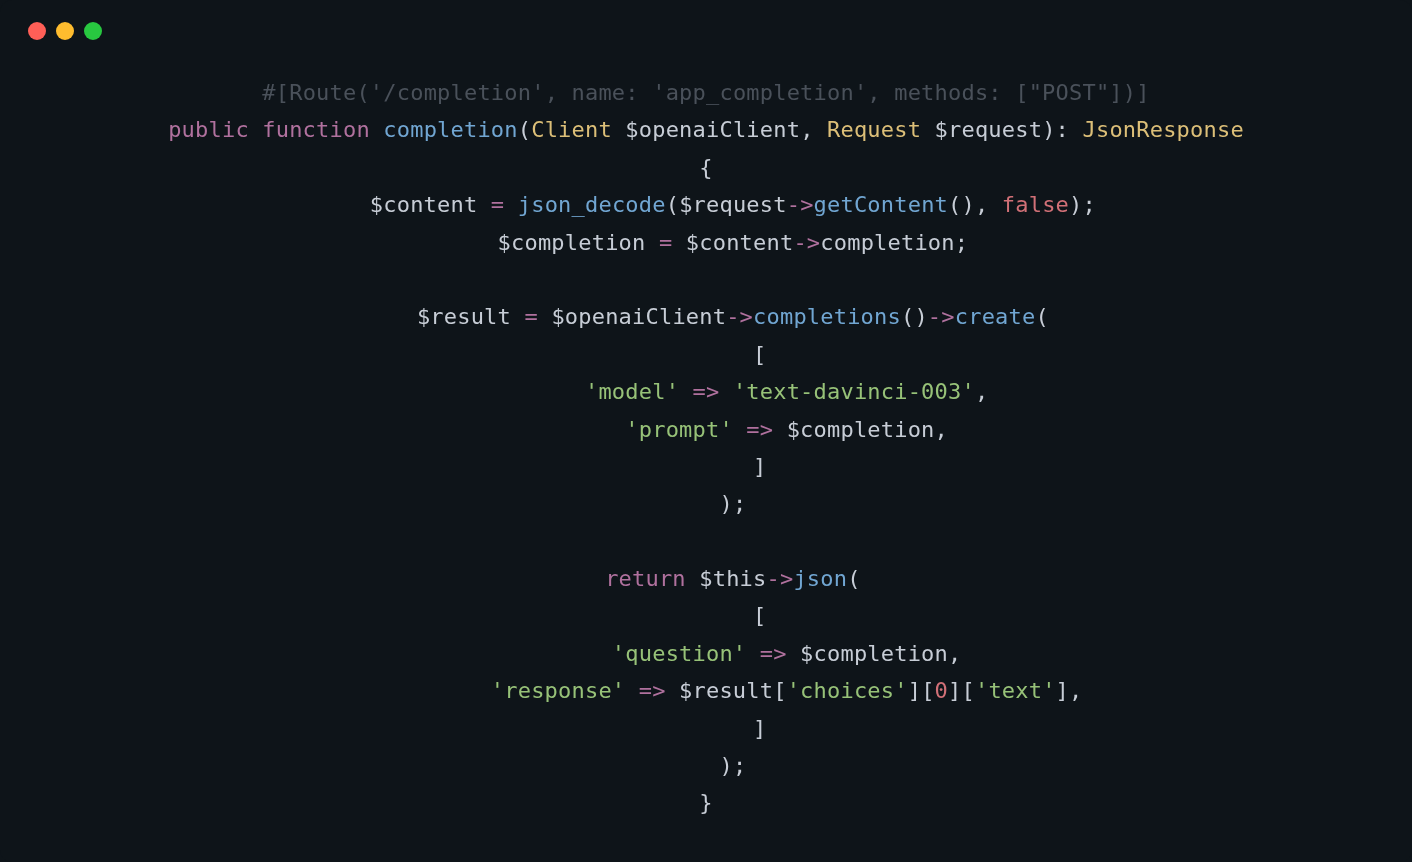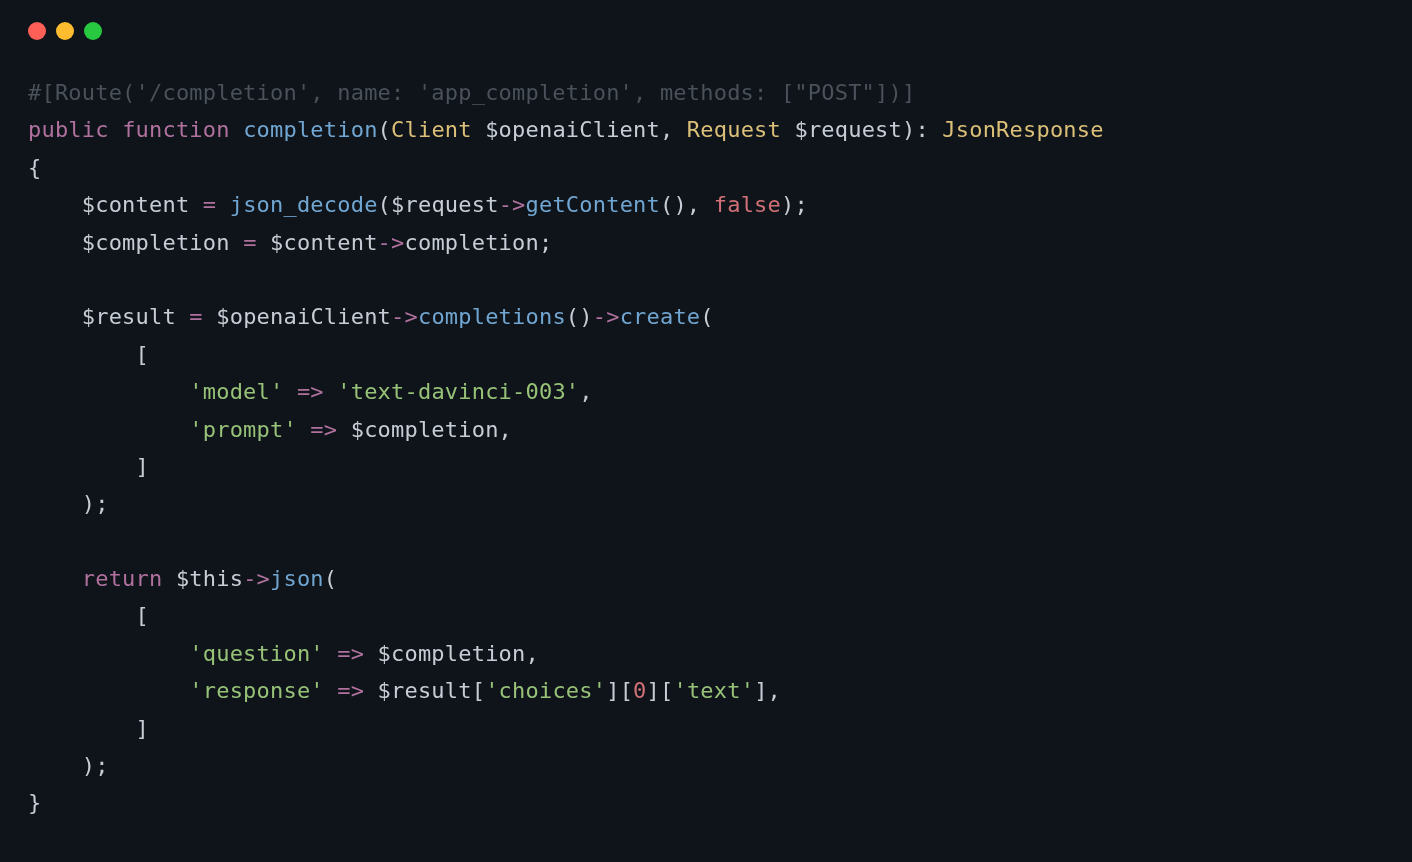--- a/index.html
+++ b/index.html
@@ -12,20 +12,21 @@
     width: 1412px;
     height: 862px;
     overflow: hidden;
   }
   .window {
     width: 1412px;
     height: 862px;
     background: #0e1419;
     border-radius: 12px;
     padding: 0;
+    text-align: center;
   }
   .titlebar {
     display: flex;
     align-items: center;
     gap: 10px;
     padding: 22px 28px 6px 28px;
   }
   .dot { width: 18px; height: 18px; border-radius: 50%; }
   .dot.red { background: #ff5f57; }
   .dot.yellow { background: #febc2e; }

